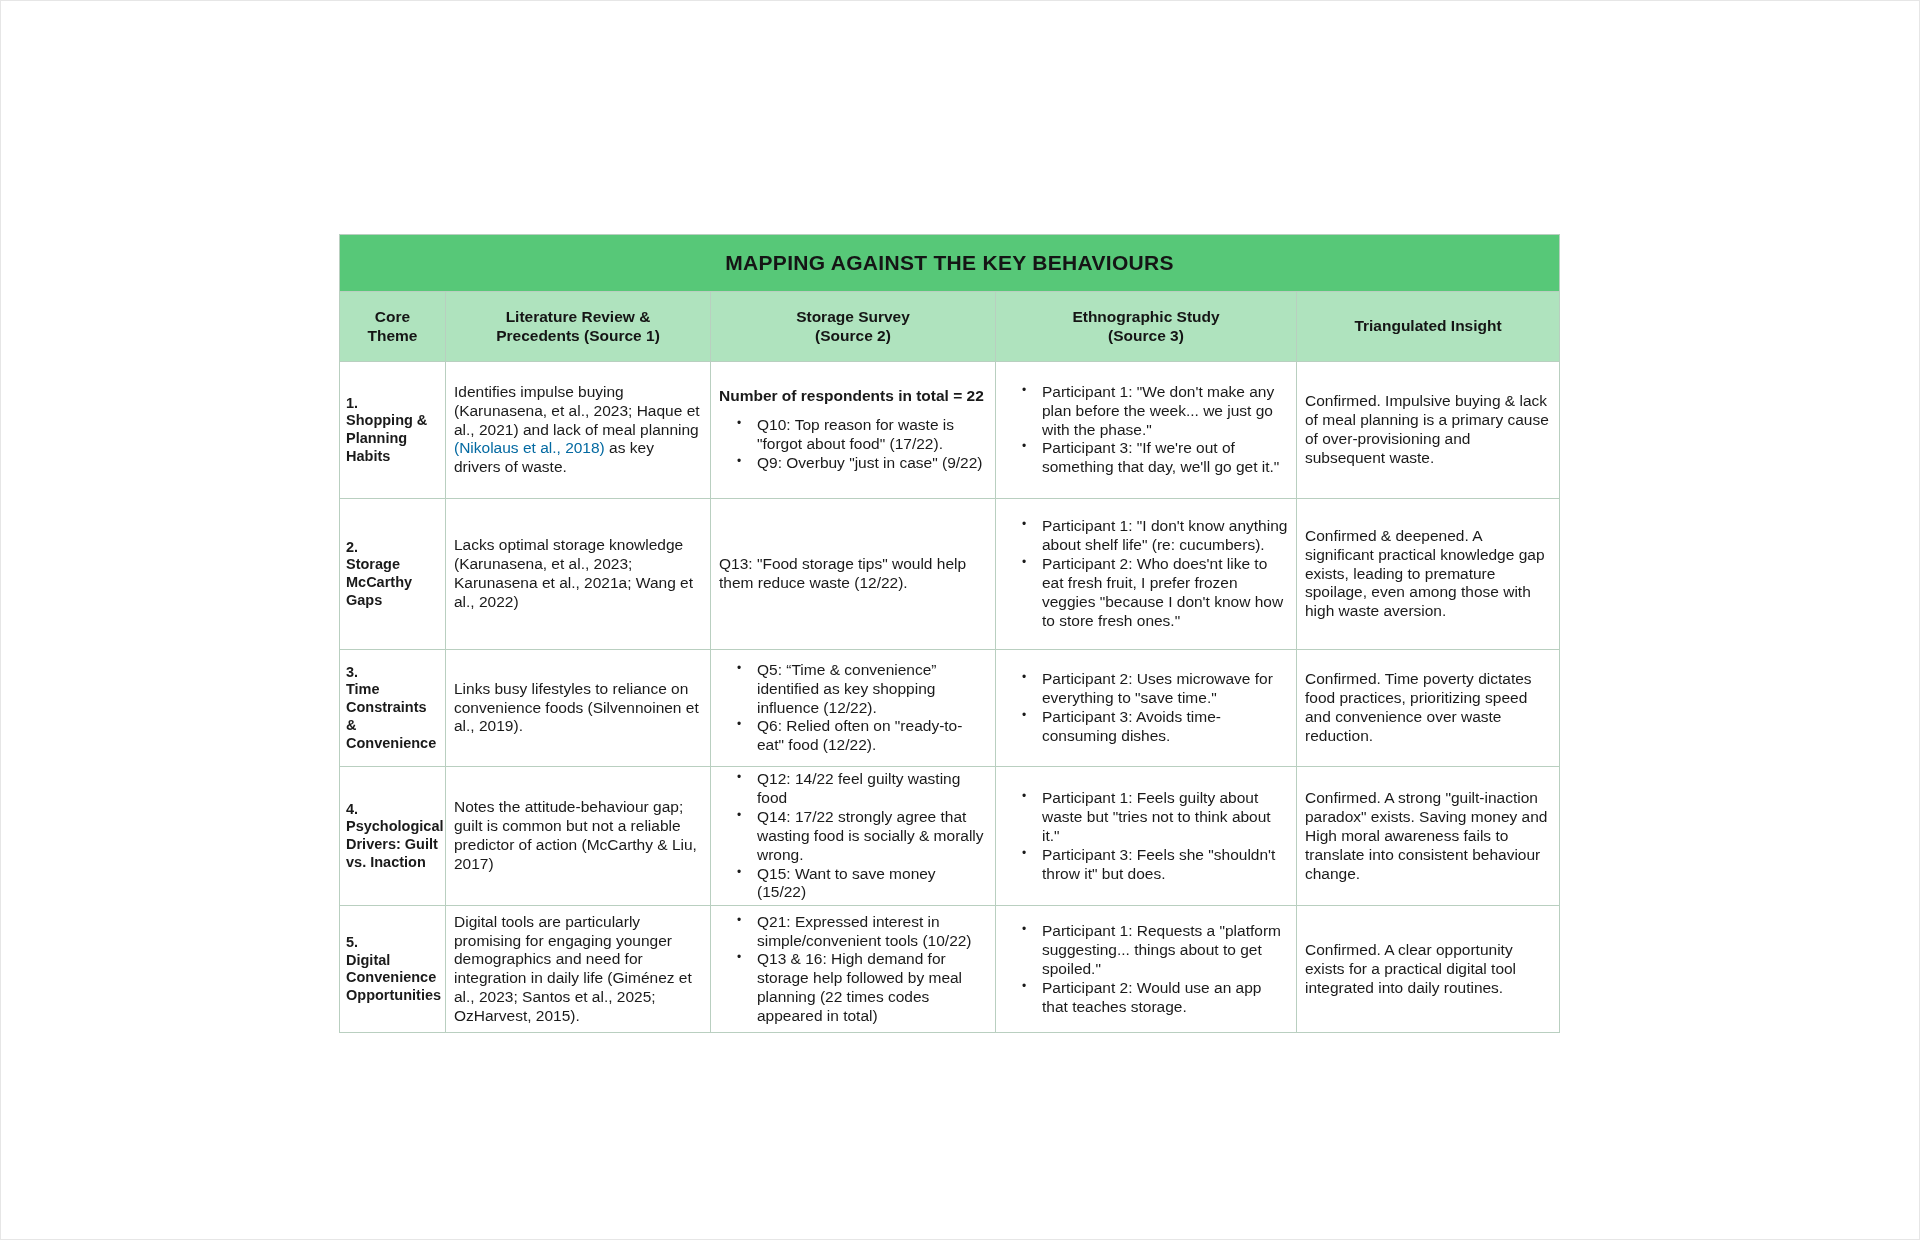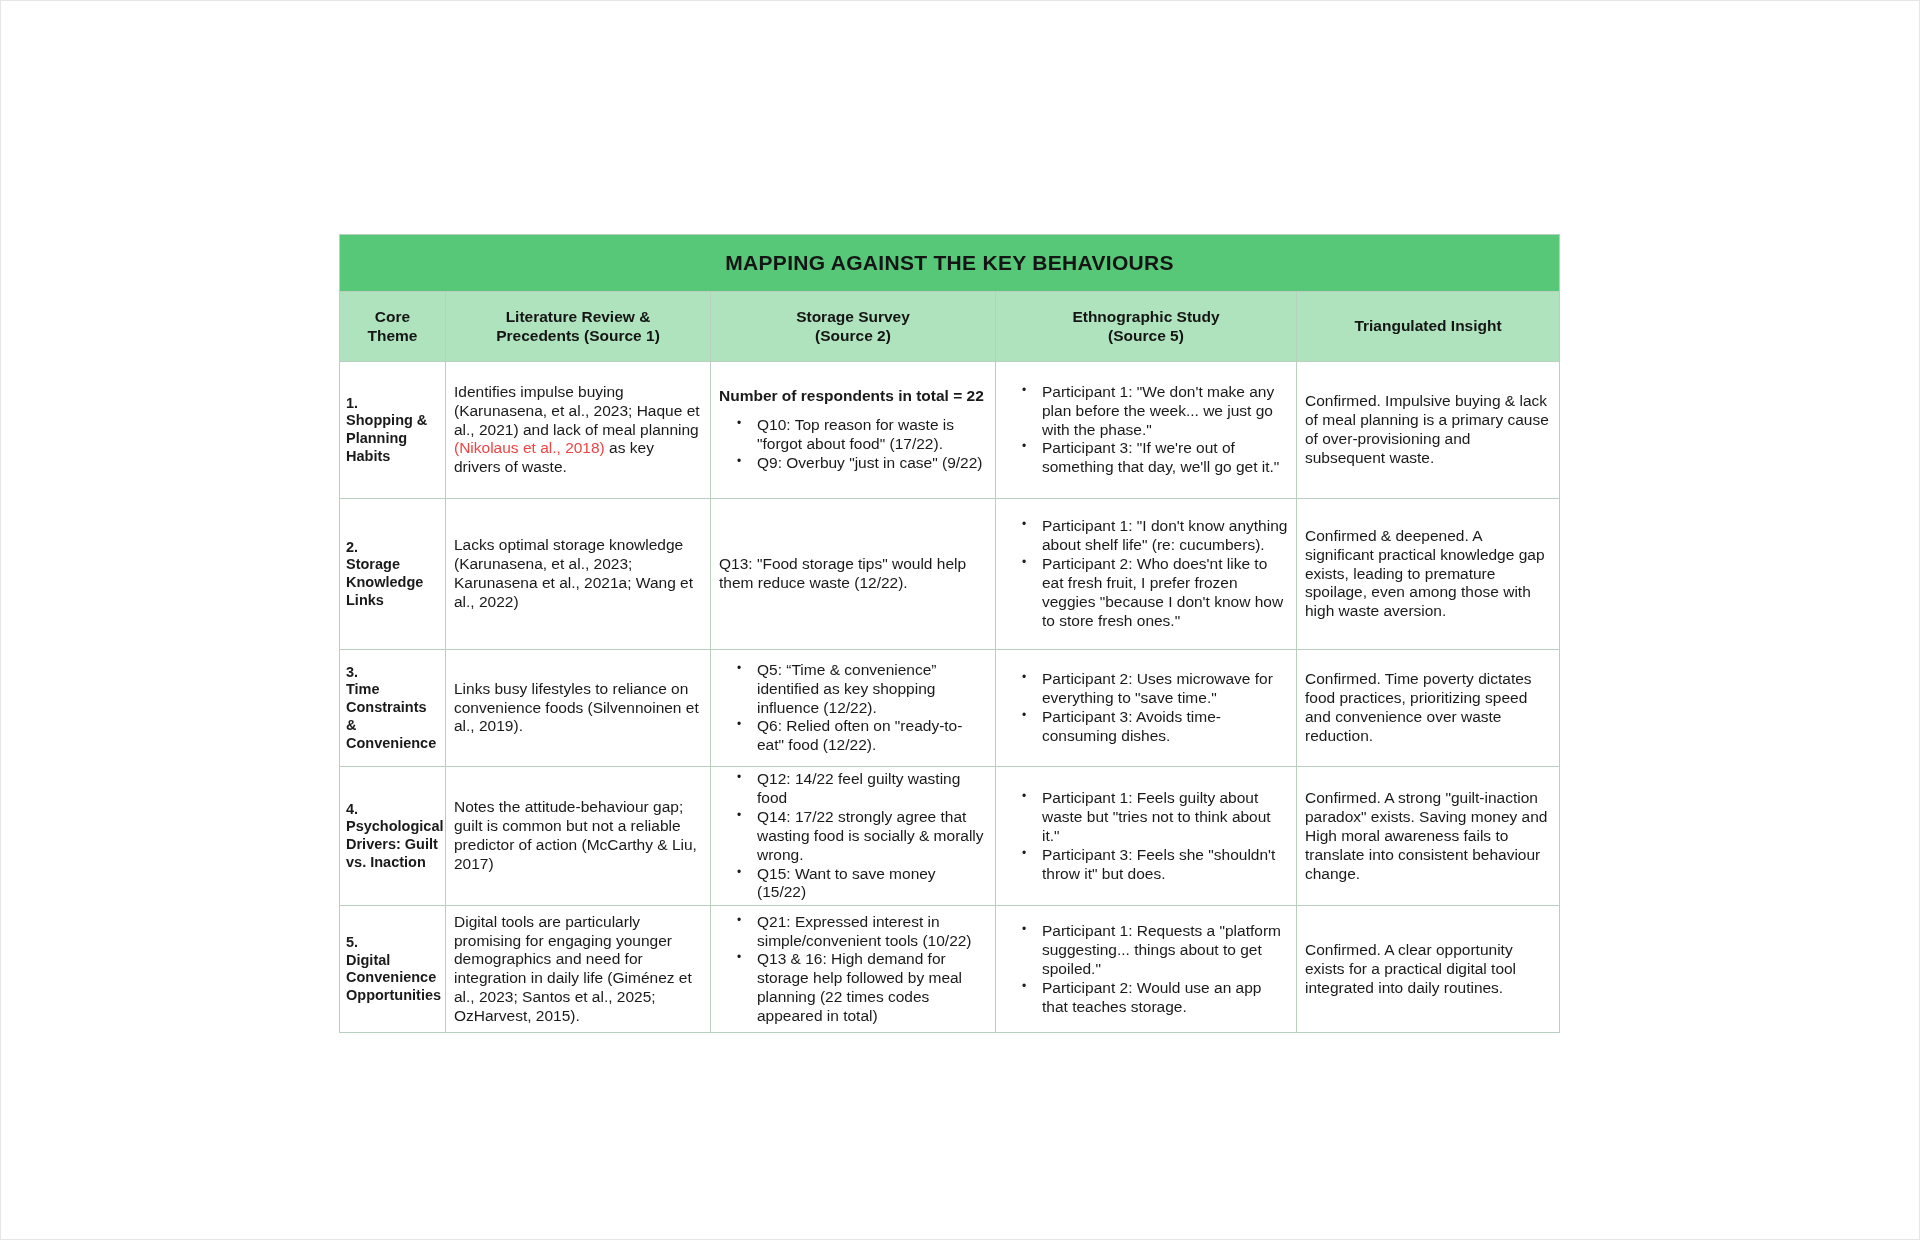--- a/index.html
+++ b/index.html
@@ -21,21 +21,21 @@
   }
   .title-cell{
     background:#57C878;height:50px;text-align:center;
     font-weight:bold;font-size:21px;letter-spacing:.3px;color:#151515;
   }
   .head-cell{
     background:#AFE3BE;height:63px;text-align:center;
     font-weight:bold;font-size:15.5px;color:#151515;
   }
   .theme-cell{font-weight:bold;font-size:14.5px;padding-left:6px;padding-right:4px;}
-  .gray{color:#ef4444;}
+  .gray{color:#0369a1;}
   .survey-header{font-weight:bold;margin-bottom:10px;}
   .bullets{margin-left:14px;}
   .bullet{display:flex;}
   .dot{flex:0 0 20px;text-align:left;padding-left:4px;font-size:12px;}
   .b-text{flex:1;}
   b{font-weight:normal;}
 </style>
 </head>
 <body>
 
@@ -63,21 +63,21 @@
     <td class="head-cell">
       <div>Literature Review &amp;</div>
       <div>Precedents (Source 1)</div>
     </td>
     <td class="head-cell">
       <div>Storage Survey</div>
       <div>(Source 2)</div>
     </td>
     <td class="head-cell">
       <div>Ethnographic Study</div>
-      <div>(Source 5)</div>
+      <div>(Source 3)</div>
     </td>
     <td class="head-cell">
       <div>Triangulated Insight</div>
     </td>
   </tr>
 
   <tr style="height:137px">
     <td class="theme-cell">
       <div>1.</div>
       <div>Shopping &amp; Planning Habits</div>
@@ -109,21 +109,21 @@
               <span class="b-text"><b>Participant 3:</b> <span>"If we're out of something that day, we'll go get it."</span></span>
             </div>
       </div>
     </td>
     <td>Confirmed. Impulsive buying &amp; lack of meal planning is a primary cause of over-provisioning and subsequent waste.</td>
   </tr>
 
   <tr style="height:151px">
     <td class="theme-cell">
       <div>2.</div>
-      <div>Storage Knowledge Links</div>
+      <div>Storage McCarthy Gaps</div>
     </td>
     <td>
       <span>Lacks optimal storage knowledge (Karunasena, et al., 2023; Karunasena et al., 2021a; Wang et al., 2022)</span>
     </td>
     <td>
       <div>Q13: "Food storage tips" would help them reduce waste (12/22).</div>
     </td>
     <td>
       <div class="bullets">
         <div class="bullet">

